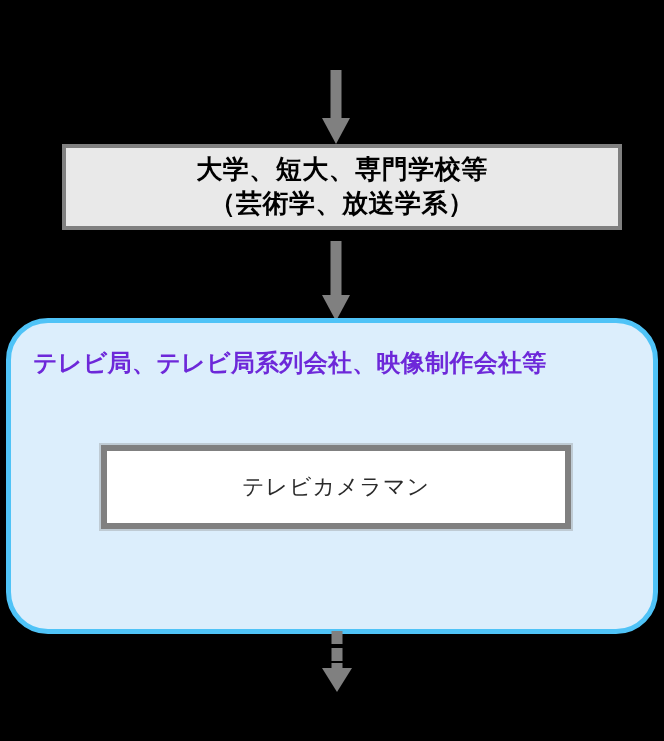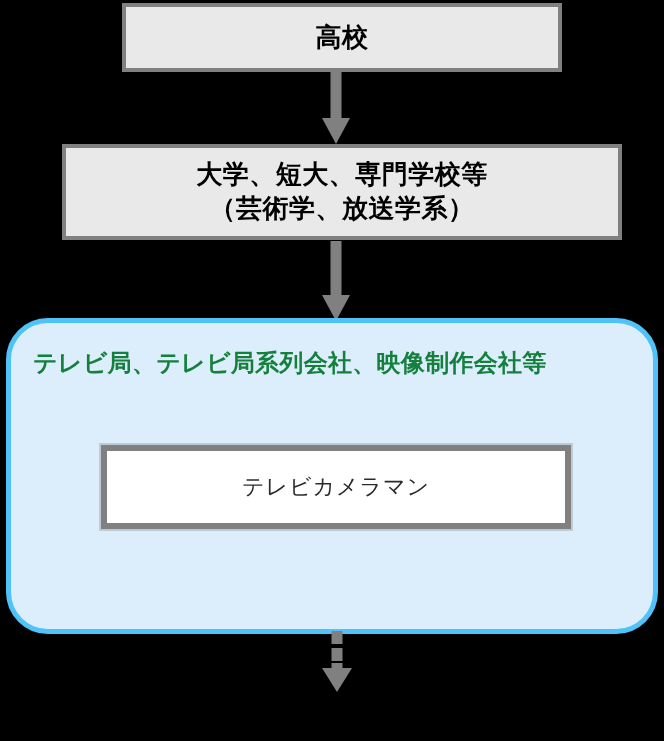--- a/index.html
+++ b/index.html
@@ -40,21 +40,21 @@
     top: 3px;
     width: 440px;
     height: 69px;
   }
   #box-highschool .box-text { font-size: 26px; }
 
   #box-university {
     left: 62px;
     top: 144px;
     width: 560px;
-    height: 96px;
+    height: 86px;
   }
   #box-university .box-text { font-size: 26px; }
 
   
   .solid-arrow {
     position: absolute;
   }
   .solid-arrow .shaft {
     position: absolute;
     background: #808080;
@@ -90,21 +90,21 @@
     width: 652px;
     height: 316px;
     background: #DCEEFC;
     border: 5px solid #4FC3F7;
     border-radius: 42px;
   }
   #workplace-label {
     position: absolute;
     left: 22px;
     top: 24px;
-    color: #15803d;
+    color: #6d28d9;
     font-size: 24px;
     font-weight: bold;
     letter-spacing: 0.3px;
     white-space: nowrap;
   }
 
   
   #box-job {
     position: absolute;
     box-sizing: border-box;
@@ -165,23 +165,20 @@
     border-left: 15px solid transparent;
     border-right: 15px solid transparent;
     border-top: 24px solid #808080;
   }
 </style>
 </head>
 <body>
 
 <div id="canvas">
 
-  <div id="box-highschool" class="grey-box">
-    <span class="box-text">高校</span>
-  </div>
 
   <div id="arrow-hs-to-uni" class="solid-arrow">
     <div class="shaft"></div>
     <div class="head"></div>
   </div>
 
   <div id="box-university" class="grey-box">
     <span class="box-text">大学、短大、専門学校等
 （芸術学、放送学系）</span>
   </div>

